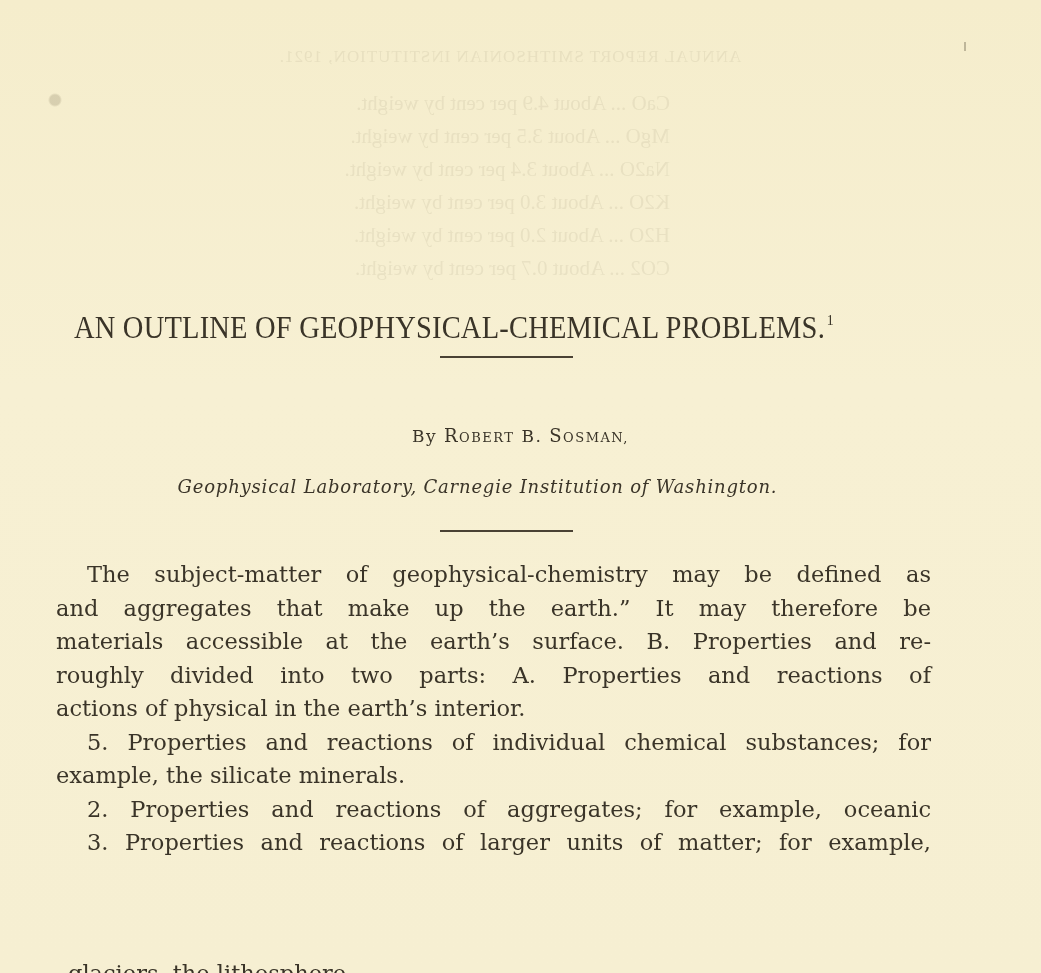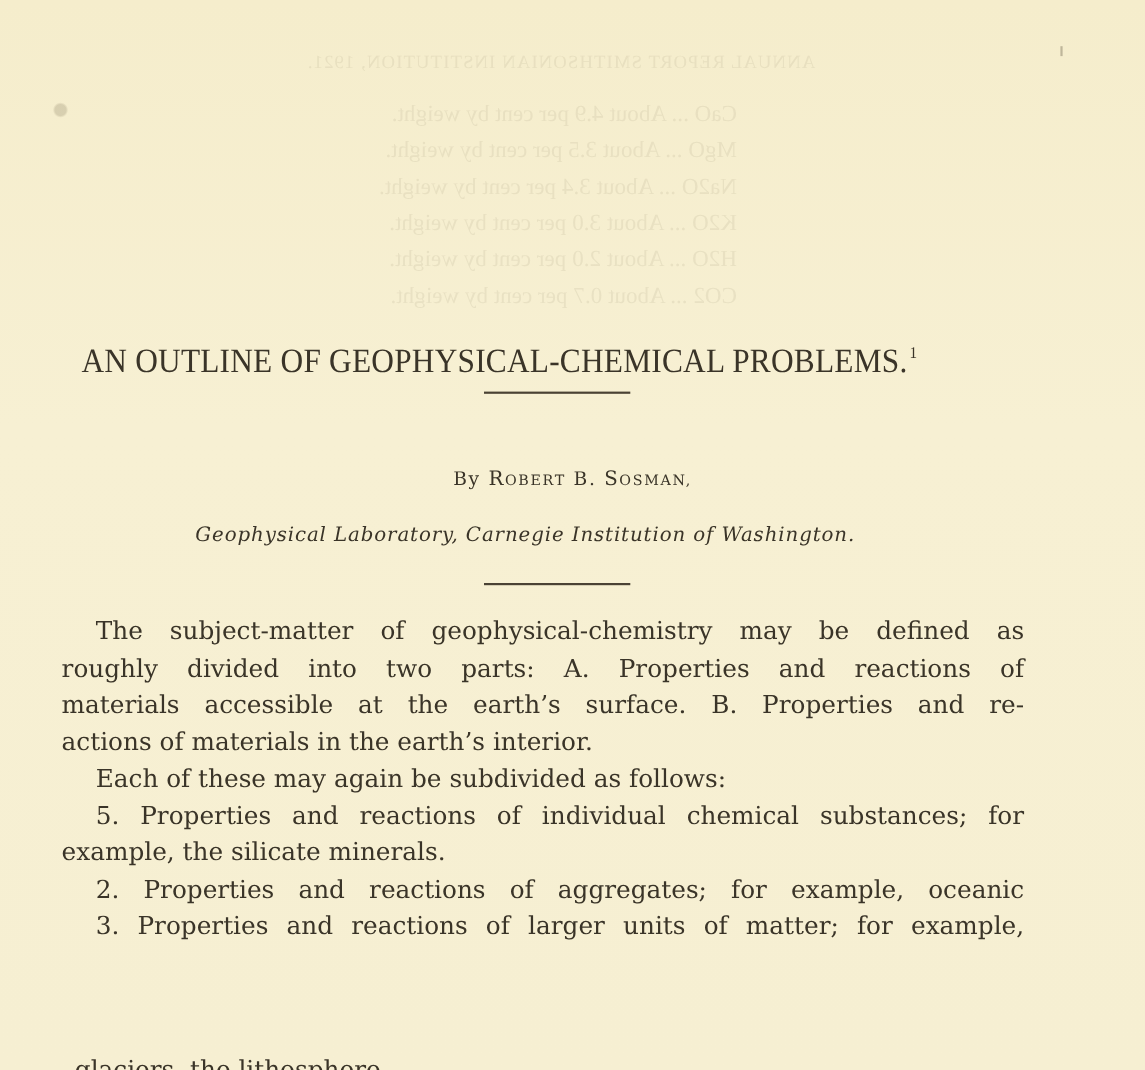--- a/index.html
+++ b/index.html
@@ -155,26 +155,24 @@
     <span><span class="sc-big">S</span><span class="sc-small">OSMAN,</span></span>
   </div>
 
   <div class="affiliation">Geophysical Laboratory, Carnegie Institution of Washington.</div>
 
   <div class="rule r2"></div>
 
   <div class="body-text">
     <p class="para">
       <span class="line ind">The subject-matter of geophysical-chemistry may be defined as</span>
+      <span class="line">and aggregates that make up the earth.” It may therefore be</span>
+      <span class="line">materials accessible at the earth’s surface.  B. Properties and re-</span>
       <span class="line">roughly divided into two parts:  A. Properties and reactions of</span>
-      <span class="line">materials accessible at the earth’s surface.  B. Properties and re-</span>
-      <span class="line last">actions of materials in the earth’s interior.</span>
-    </p>
-    <p class="para">
-      <span class="line ind last">Each of these may again be subdivided as follows:</span>
+      <span class="line last">actions of physical in the earth’s interior.</span>
     </p>
     <p class="para">
       <span class="line ind">5. Properties and reactions of individual chemical substances; for</span>
       <span class="line last">example, the silicate minerals.</span>
     </p>
     <p class="para">
       <span class="line ind">2. Properties and reactions of aggregates; for example, oceanic</span>
     </p>
     <p class="para">
       <span class="line ind">3. Properties and reactions of larger units of matter; for example,</span>

